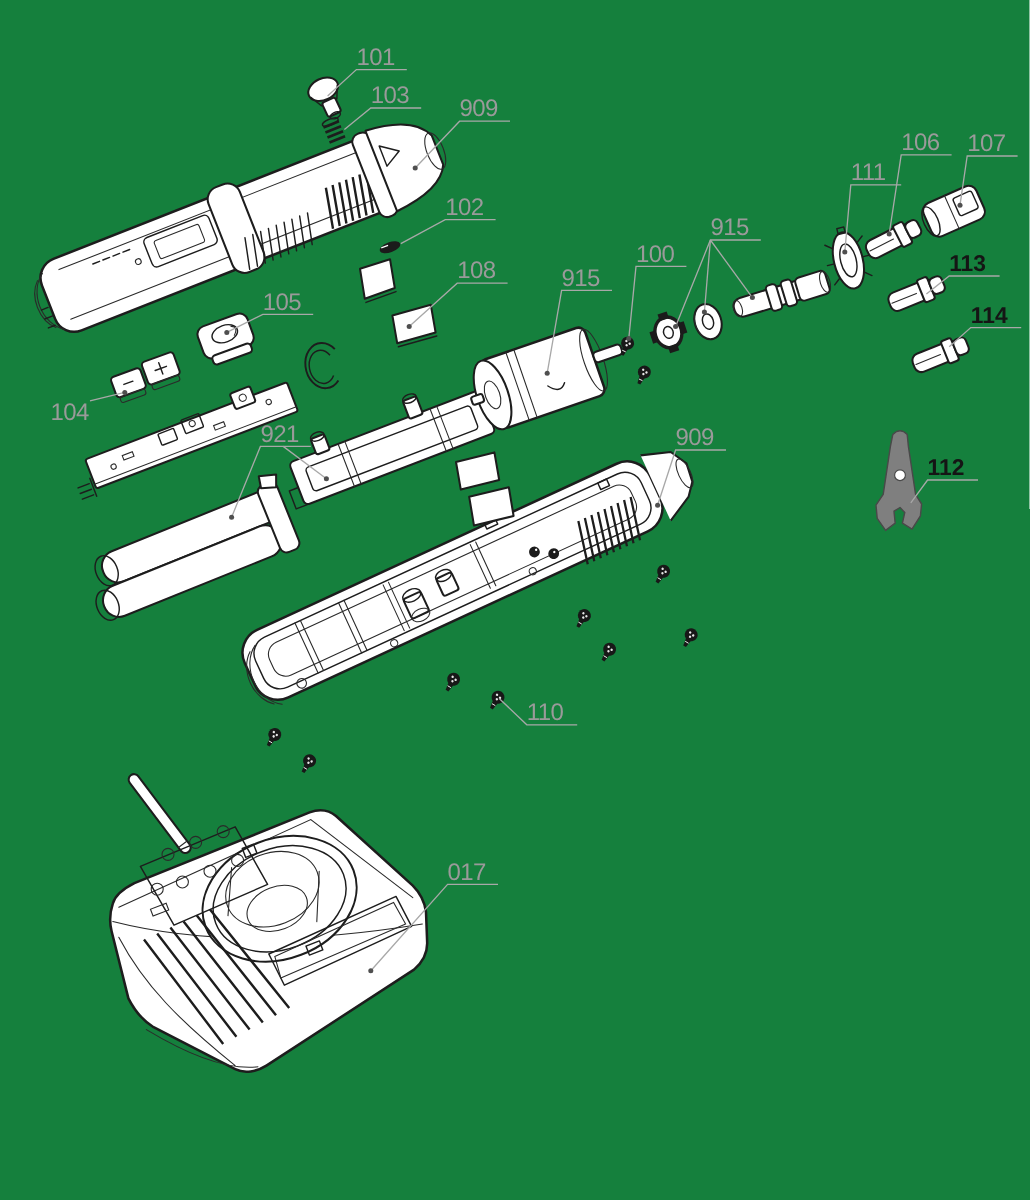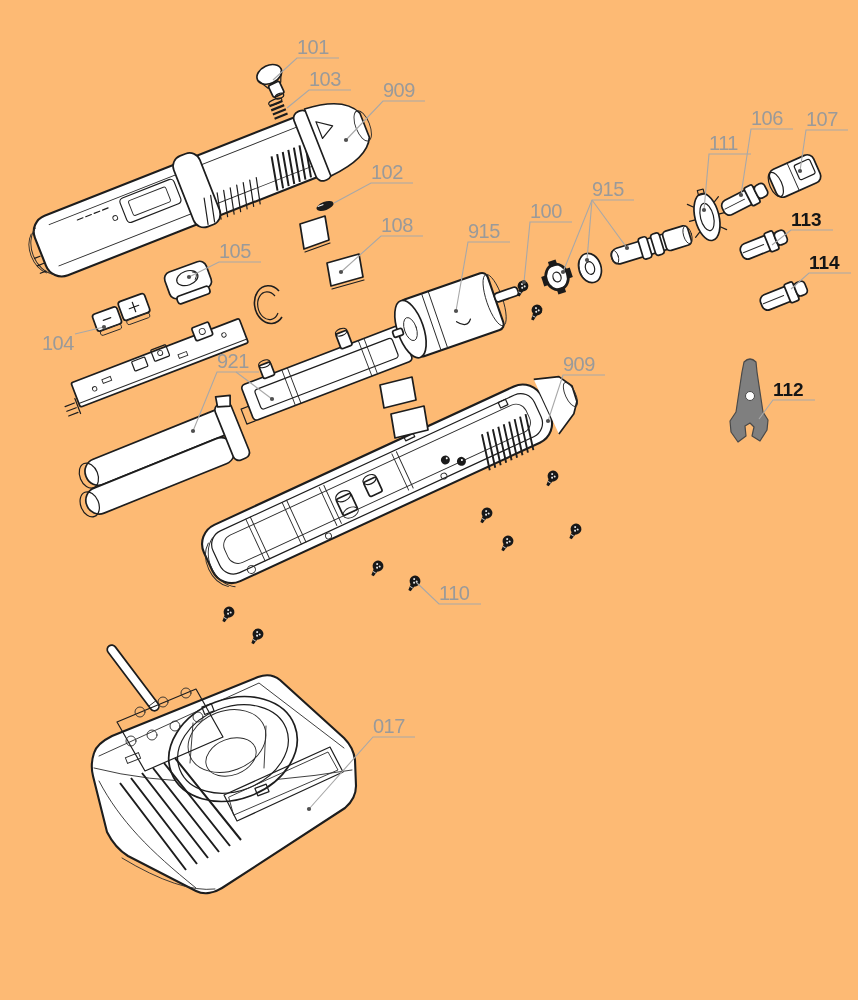--- a/index.html
+++ b/index.html
@@ -1,16 +1,16 @@
 <!DOCTYPE html>
 <html><head>
 <meta charset="utf-8">
 <style>
   html,body{margin:0;padding:0;background:#ffffff;}
-  .stage{position:relative;width:858px;height:1000px;background:#fdba74;overflow:hidden;
+  .stage{position:relative;width:858px;height:1000px;background:#15803d;overflow:hidden;
          font-family:"Liberation Sans",sans-serif;text-align:center;}
   svg{display:block;}
   .outline{fill:#ffffff;stroke:#1d1d1d;stroke-width:1.7;stroke-linejoin:round;}
   .heavy{fill:#ffffff;stroke:#1d1d1d;stroke-width:2.1;stroke-linejoin:round;}
   .line{fill:none;stroke:#1d1d1d;stroke-width:1.2;stroke-linejoin:round;stroke-linecap:round;}
   .thin{fill:none;stroke:#2a2a2a;stroke-width:0.9;stroke-linecap:round;}
   .dark{fill:#1b1b1b;stroke:none;}
   .leader{fill:none;stroke:#a8a8a8;stroke-width:1.1;}
   .leader-dot{fill:#4f4f4f;}
   text.callout{font-family:"Liberation Sans",sans-serif;font-size:20px;fill:#9a9a9a;letter-spacing:-0.5px;}

